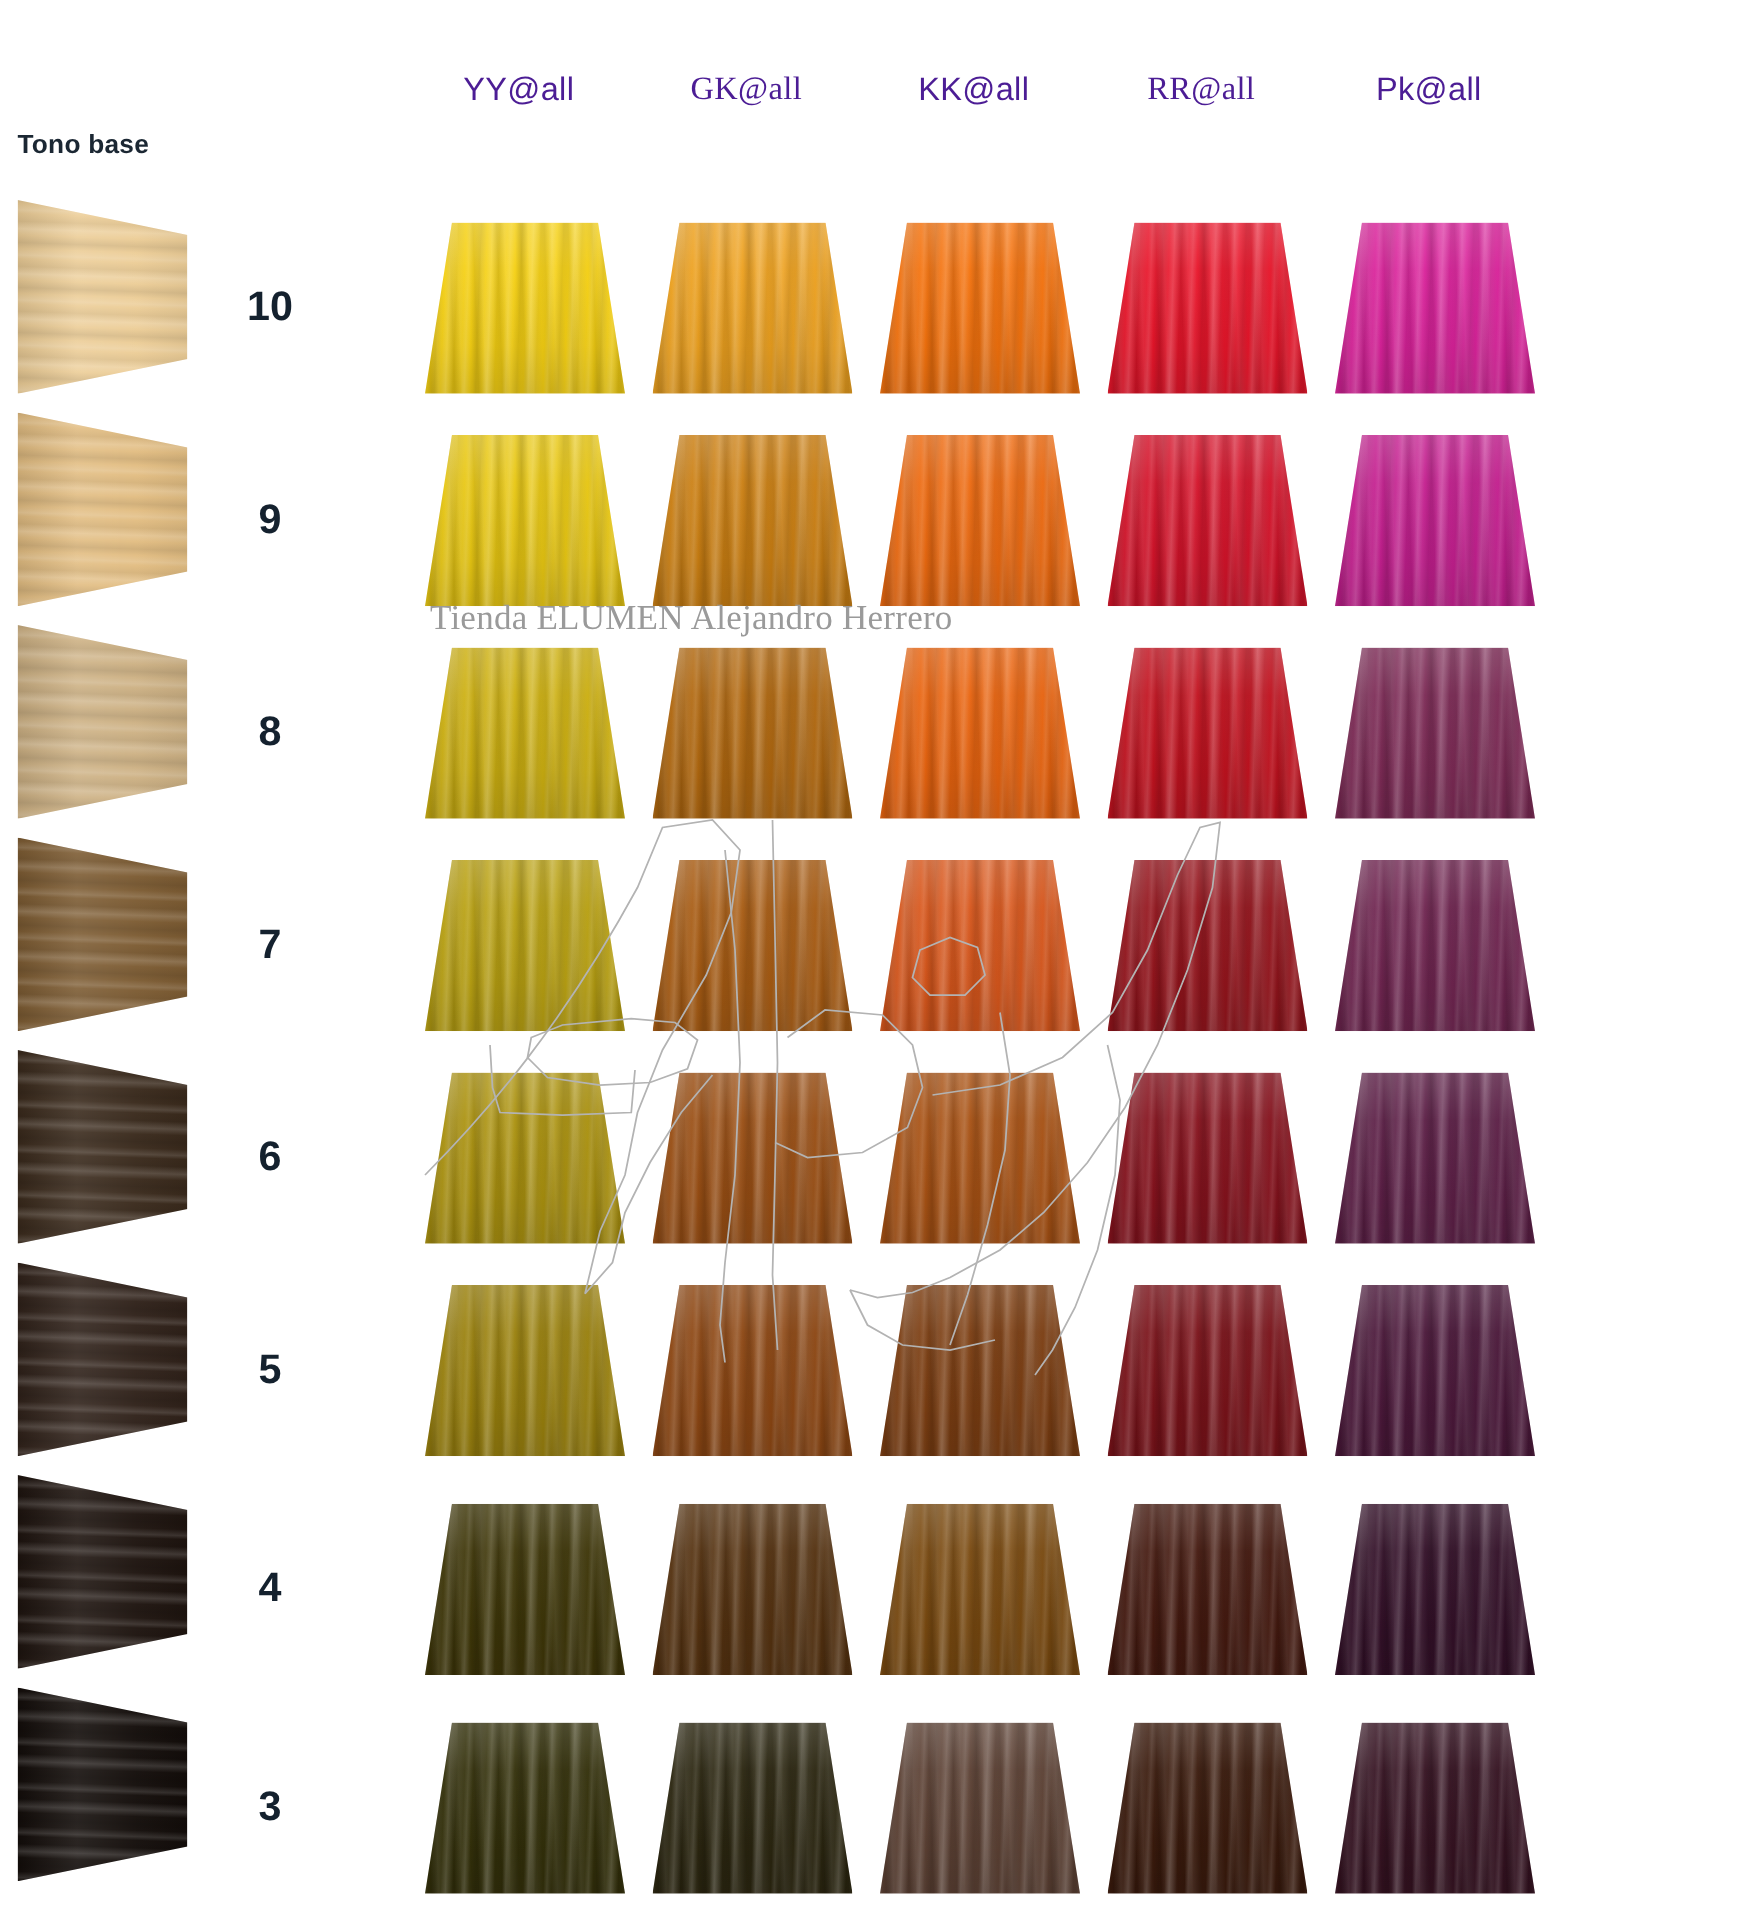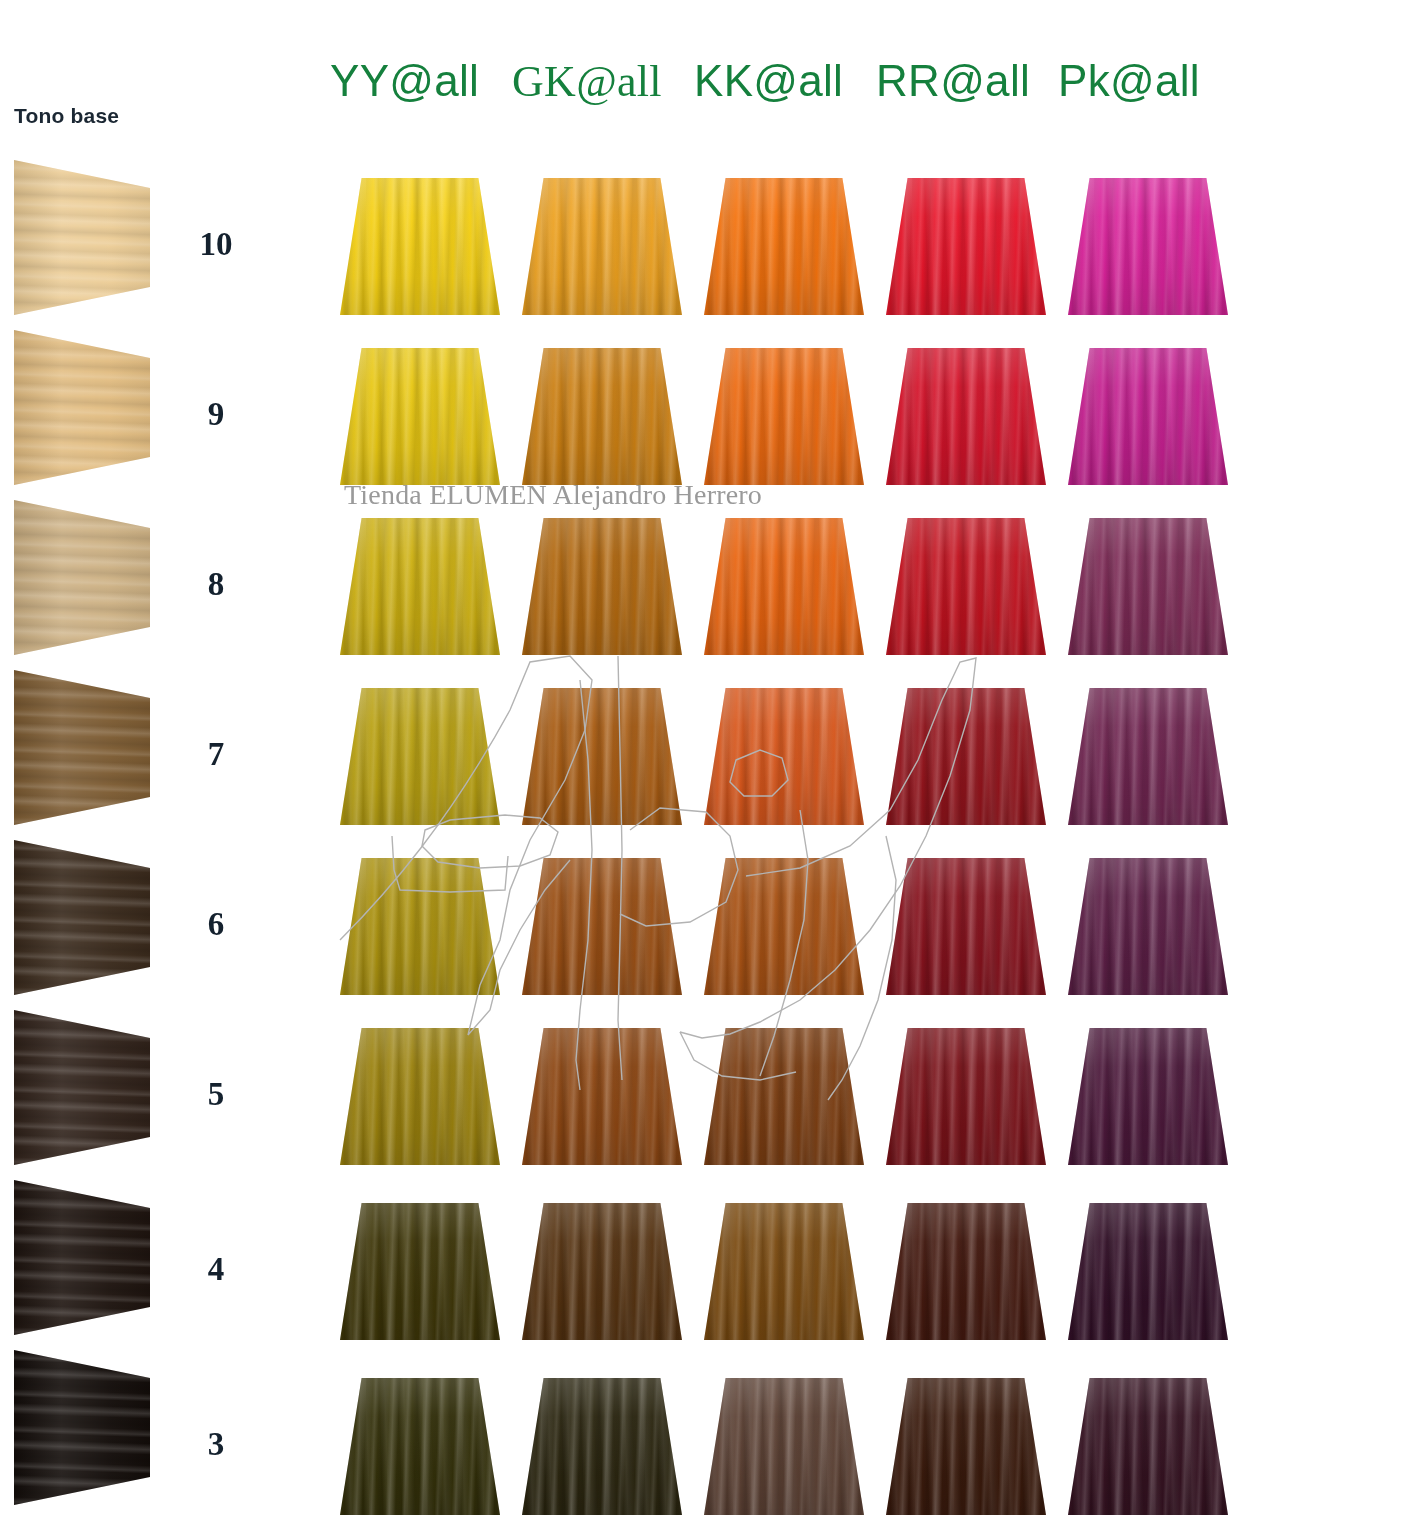--- a/index.html
+++ b/index.html
@@ -58,34 +58,34 @@
     position: absolute;
     left: 330px;
     top: 56px;
     width: 910px;
     height: 54px;
   }
   .col-head {
     position: absolute;
     top: 0;
     width: 170px;
-    text-align: left;
-    font-size: 44px;
+    text-align: center;
+    font-size: 26px;
     font-weight: 400;
-    color: #15803d;
+    color: #4c1d95;
     letter-spacing: 0.3px;
     white-space: nowrap;
   }
 
   .row-num {
     position: absolute;
     left: 186px;
     width: 60px;
     text-align: center;
-    font-family: Liberation Serif, serif;
+    font-family: Liberation Sans, sans-serif;
     font-size: 33px;
     font-weight: 600;
     color: #14212e;
   }
 
   .swatch {
     position: absolute;
     width: 160px;
     height: 137px;
     
@@ -219,21 +219,21 @@
       <div class="base-swatch" title="3" style="background: rgb(19, 13, 10);">
         <div class="strands"></div>
       </div>
     </div>
   </div>
 
 <div id="header-row">
     <div class="col-head" style="left: 0px;">YY@all</div>
     <div class="col-head" style="left: 182px; font-family: Liberation Serif, serif;">GK@all</div>
     <div class="col-head" style="left: 364px;">KK@all</div>
-    <div class="col-head" style="left: 546px;">RR@all</div>
+    <div class="col-head" style="left: 546px; font-family: Liberation Serif, serif;">RR@all</div>
     <div class="col-head" style="left: 728px;">Pk@all</div>
   </div>
 
 <div id="grid">
     <div class="row-num" style="top: 226px;">10</div>
     <div class="swatch" style="left: 340px; top: 178px; background: rgb(245, 208, 19);">
       <div class="strands"></div>
     </div>
     <div class="swatch" style="left: 522px; top: 178px; background: rgb(237, 161, 31);">
       <div class="strands"></div>

